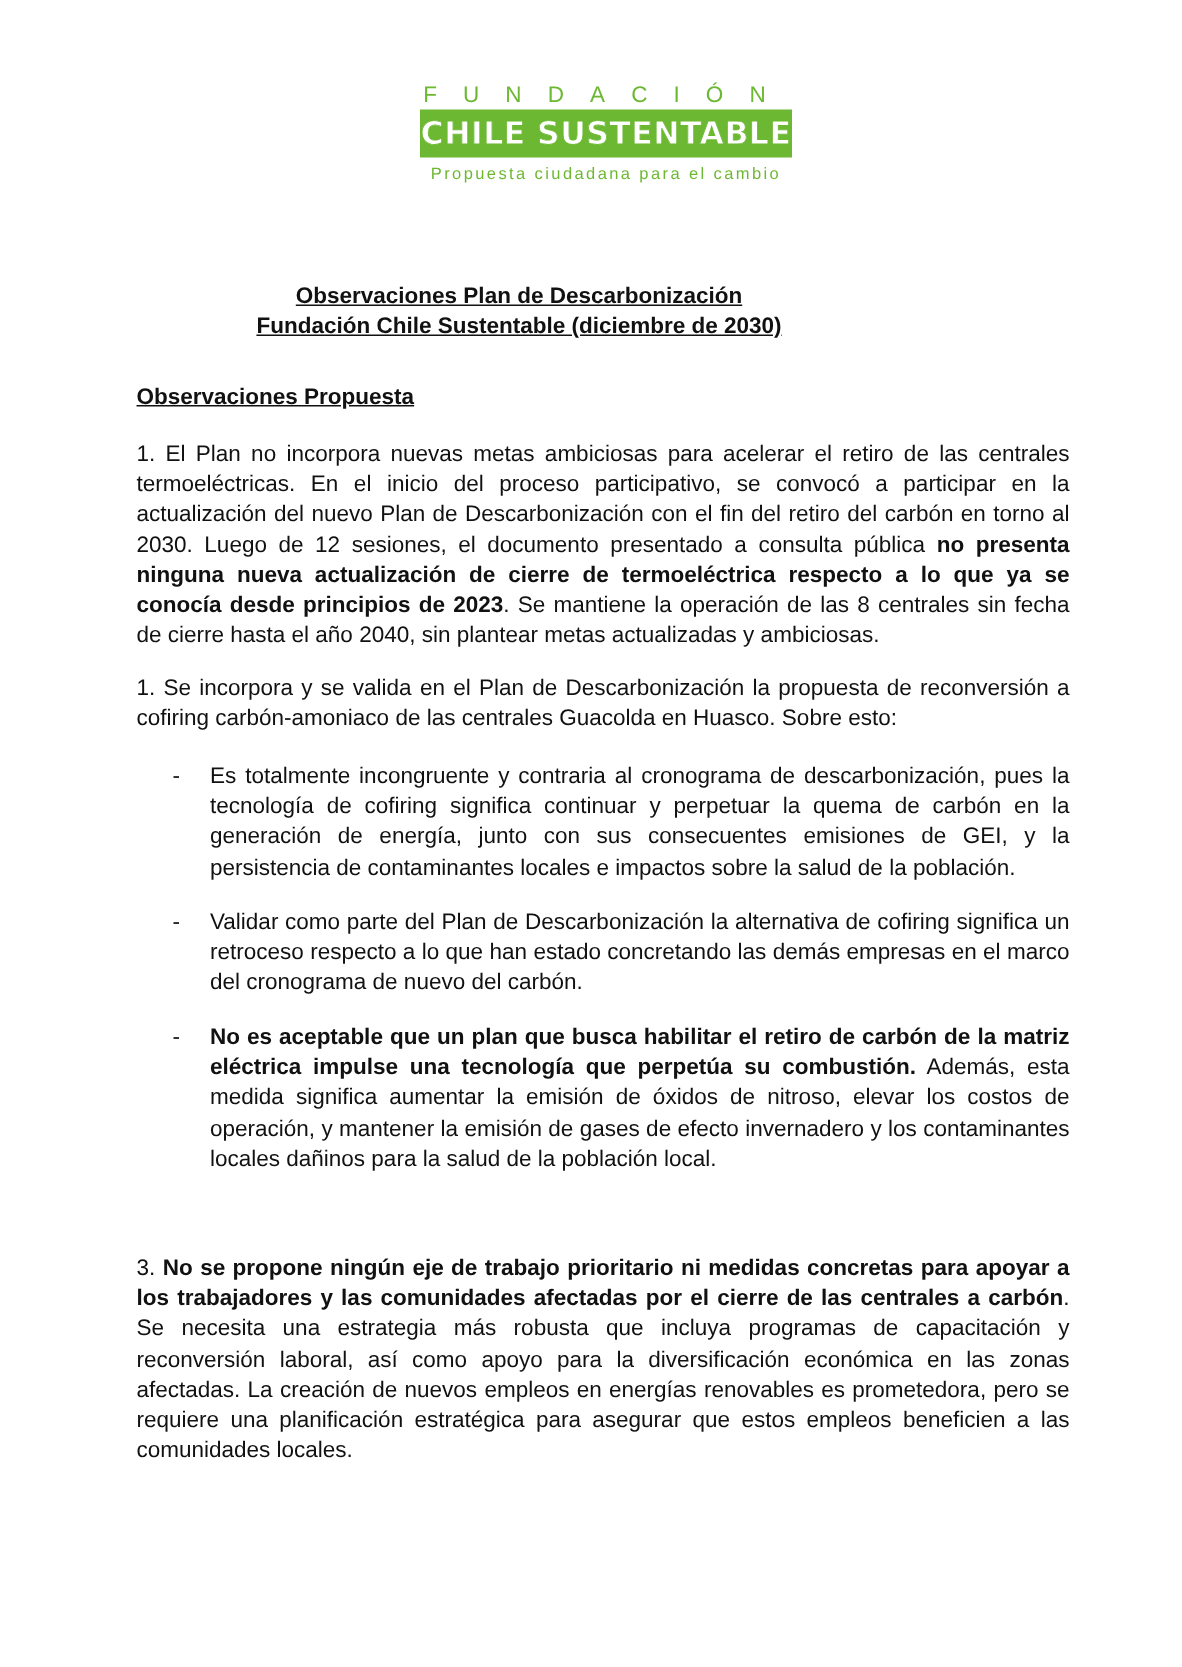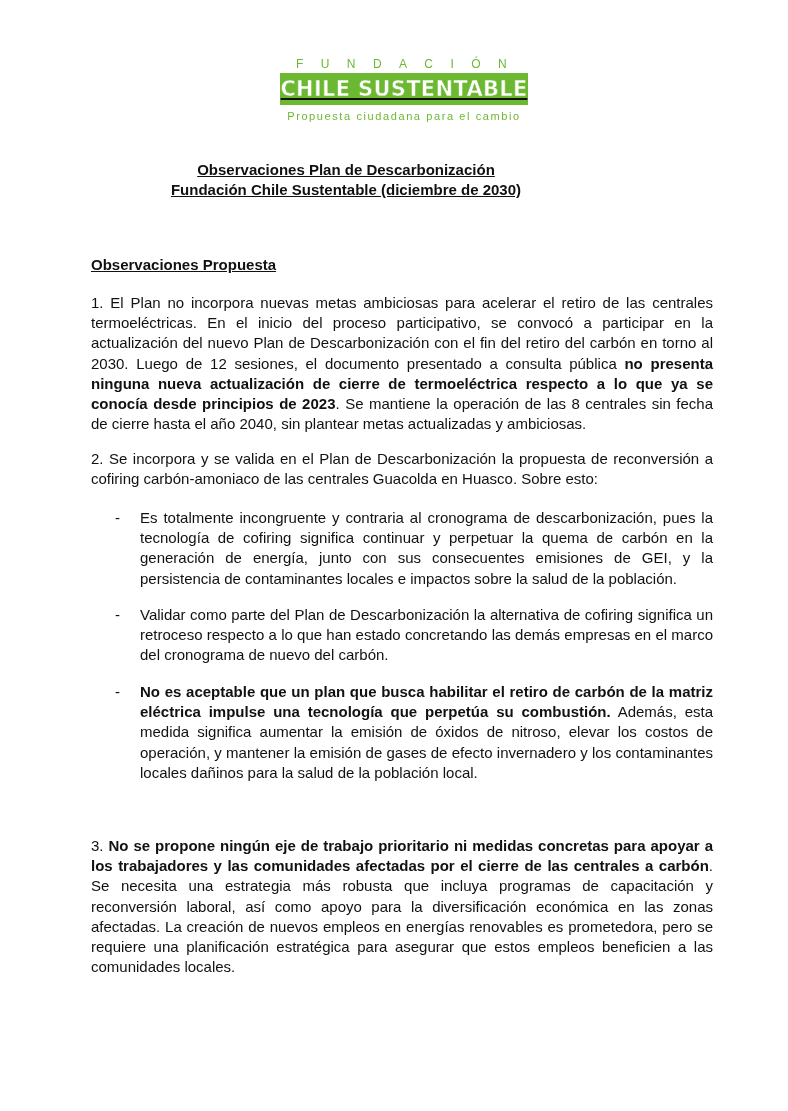--- a/index.html
+++ b/index.html
@@ -1,28 +1,28 @@
 <!DOCTYPE html>
 <html><head>
 <meta charset="utf-8">
 <style>
   html, body { margin: 0; padding: 0; background: #ffffff; }
   body { width: 788px; height: 1111px; position: relative; overflow: hidden;
          font-family: "Liberation Sans", sans-serif; color: #111; }
   .logo { position: absolute; left: 280px; top: 57px; width: 248px; text-align: center; }
-  .logo-top { font-size: 12px; letter-spacing: 17.4px; color: #6cb832; line-height: 14px;
-              margin-left: 12px; white-space: nowrap; }
+  .logo-top { font-size: 15px; letter-spacing: 17.4px; color: #6cb832; line-height: 14px;
+              margin-left: 2px; white-space: nowrap; }
   .logo-box { margin-top: 2px; background: #6cb832; height: 32px; display: flex; align-items: center;
-              justify-content: center; text-decoration: underline; }
+              justify-content: center; }
   .logo-main { font-family: "DejaVu Sans", sans-serif; font-weight: bold; font-size: 21px; color: #fff;
                letter-spacing: 0.3px; white-space: nowrap;
                text-shadow: 0 0 0 #fff; -webkit-text-stroke: 0.6px #6cb832; }
   .logo-tag { margin-top: 5px; font-size: 11px; letter-spacing: 1.6px; color: #6cb832; white-space: nowrap; }
   .title { position: absolute; left: 0; width: 692px; text-align: center; font-weight: bold;
-           font-size: 15px; text-decoration: underline; line-height: 20px; }
+           font-size: 15px; text-decoration: underline; line-height: 20px; margin-top: 28px; }
   .content { position: absolute; left: 91px; width: 622px; font-size: 15px; line-height: 20.2px; }
   .h { font-weight: bold; text-decoration: underline; }
   p { margin: 0; text-align: justify; }
   .b { font-weight: bold; }
   .bullet { display: flex; }
   .bullet .dash { width: 49px; padding-left: 24px; box-sizing: border-box; flex: none; }
   .bullet p { flex: 1; }
 </style>
 </head>
 <body>
@@ -40,21 +40,21 @@
 
 <div class="content" style="top:255px;">
   <span class="h">Observaciones Propuesta</span>
 </div>
 
 <div class="content" style="top:293px;">
   <p><span>1. El Plan no incorpora nuevas metas ambiciosas para acelerar el retiro de las centrales termoeléctricas. En el inicio del proceso participativo, se convocó a participar en la actualización del nuevo Plan de Descarbonización con el fin del retiro del carbón en torno al 2030. Luego de 12 sesiones, el documento presentado a consulta pública </span><span class="b">no presenta ninguna nueva actualización de cierre de termoeléctrica respecto a lo que ya se conocía desde principios de 2023</span><span>. Se mantiene la operación de las 8 centrales sin fecha de cierre hasta el año 2040, sin plantear metas actualizadas y ambiciosas.</span></p>
 </div>
 
 <div class="content" style="top:449px;">
-  <p>2. Se incorpora y se valida en el Plan de Descarbonización la propuesta de reconversión a cofiring carbón-amoniaco de las centrales Guacolda en Huasco. Sobre esto:</p>
+  <p>1. Se incorpora y se valida en el Plan de Descarbonización la propuesta de reconversión a cofiring carbón-amoniaco de las centrales Guacolda en Huasco. Sobre esto:</p>
 </div>
 
 <div class="content" style="top:508px;">
   <div class="bullet">
     <span class="dash">-</span>
     <p>Es totalmente incongruente y contraria al cronograma de descarbonización, pues la tecnología de cofiring significa continuar y perpetuar la quema de carbón en la generación de energía, junto con sus consecuentes emisiones de GEI, y la persistencia de contaminantes locales e impactos sobre la salud de la población.</p>
   </div>
 </div>
 
 <div class="content" style="top:605px;">

